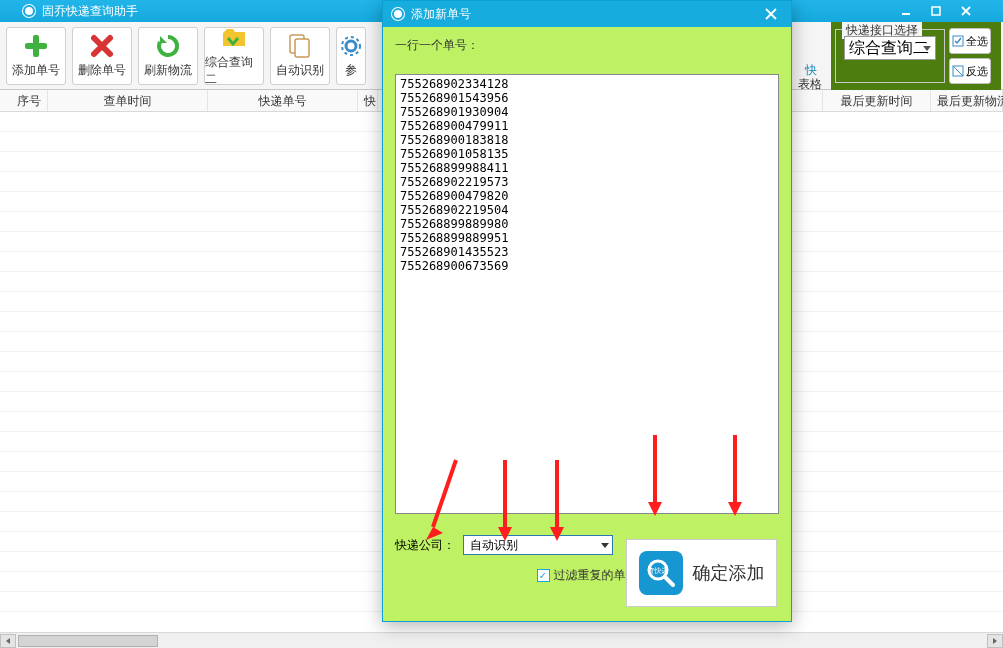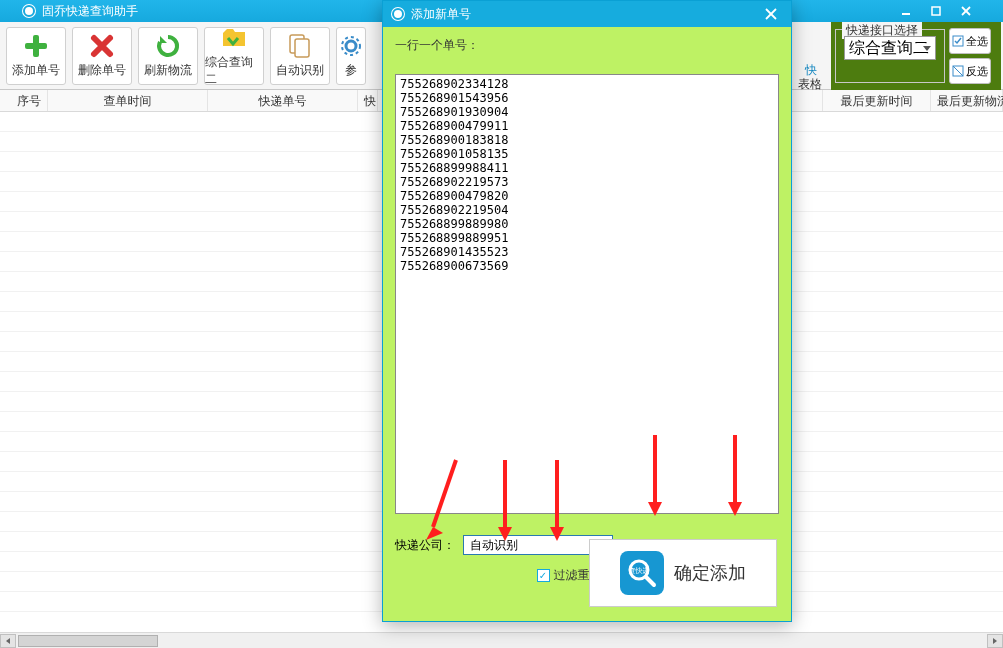--- a/index.html
+++ b/index.html
@@ -58,21 +58,21 @@
 .dlg-label { font-size: 12px; color: #333; margin-bottom: 20px; }
 .dlg-textarea { width: 100%; height: 440px; border: 1px solid #888; resize: none; font-family: "SimSun", monospace; font-size: 12px; line-height: 14px; padding: 2px 4px; overflow-y: scroll; }
 .dlg-row { margin-top: 18px; display: flex; align-items: center; }
 .dlg-row-center { margin-top: 12px; text-align: center; }
 .company-label { font-size: 12px; margin-right: 8px; }
 .company-select { border: 1px solid #2a7ab0; height: 20px; display: inline-flex; align-items: center; padding: 0 16px 0 6px; font-size: 12px; position: relative; background:#fff; min-width:150px; cursor:pointer;}
 .company-select::after { content:""; position:absolute; right:3px; top:7px; width:0;height:0;border-left:4px solid transparent;border-right:4px solid transparent;border-top:5px solid #333;}
 .chk { display: inline-flex; align-items: center; gap: 4px; font-size: 12px; color: #333; cursor:pointer;}
 .chk-box { width: 13px; height: 13px; border: 1px solid #16a9de; display: inline-flex; align-items: center; justify-content: center; background:#fff;}
 .chk-box.checked::after { content:"✓"; font-size:10px; color:#16a9de; line-height:1;}
-.confirm-btn { position:absolute; right:14px; bottom:14px; width: 188px; height: 68px; border: 1px solid #ccc; background: #fff; display: flex; align-items: center; justify-content: center; gap: 10px; cursor: pointer; }
+.confirm-btn { position:absolute; right:14px; bottom:14px; width: 151px; height: 68px; border: 1px solid #ccc; background: #fff; display: flex; align-items: center; justify-content: center; gap: 10px; cursor: pointer; }
 .confirm-icon { width: 44px; height: 44px; background: #1797d2; border-radius: 8px; display:flex; align-items:center; justify-content:center; color:#fff; }
 .confirm-icon svg { display:block;}
 .confirm-label { font-size: 18px; color: #333; }
 
 
 .red-arrow { position: absolute; z-index: 200; }
 .red-arrow svg { display: block; }
 
 
 .peek-label { position:absolute; font-size:12px; color:#333;}

